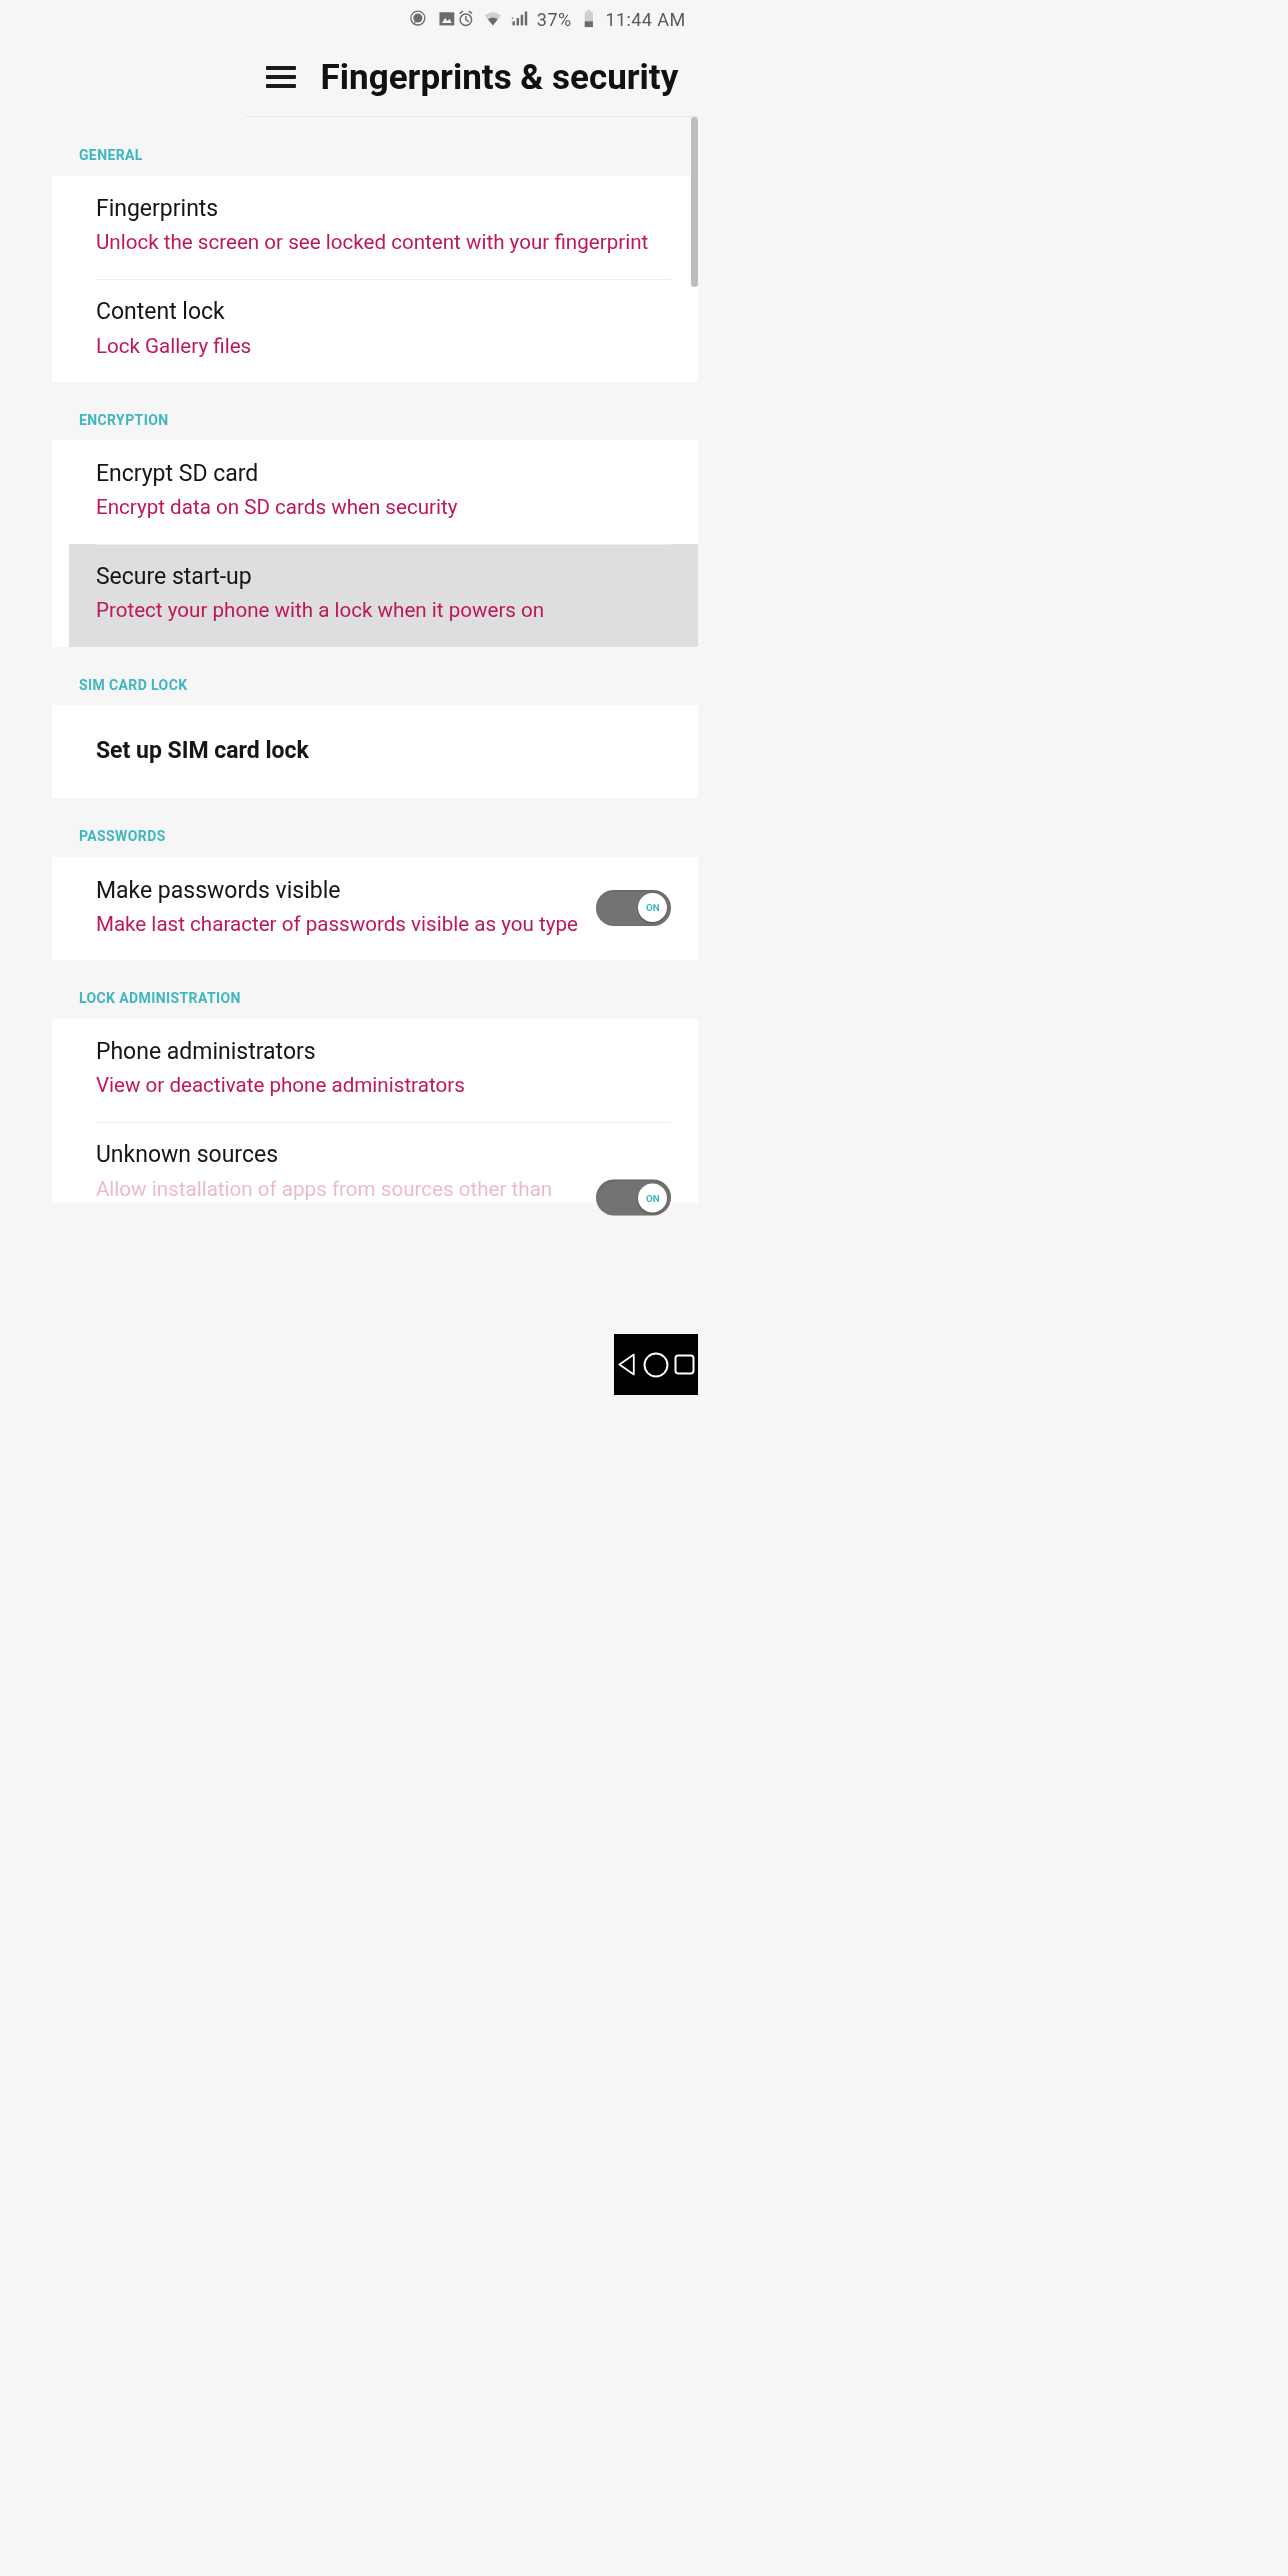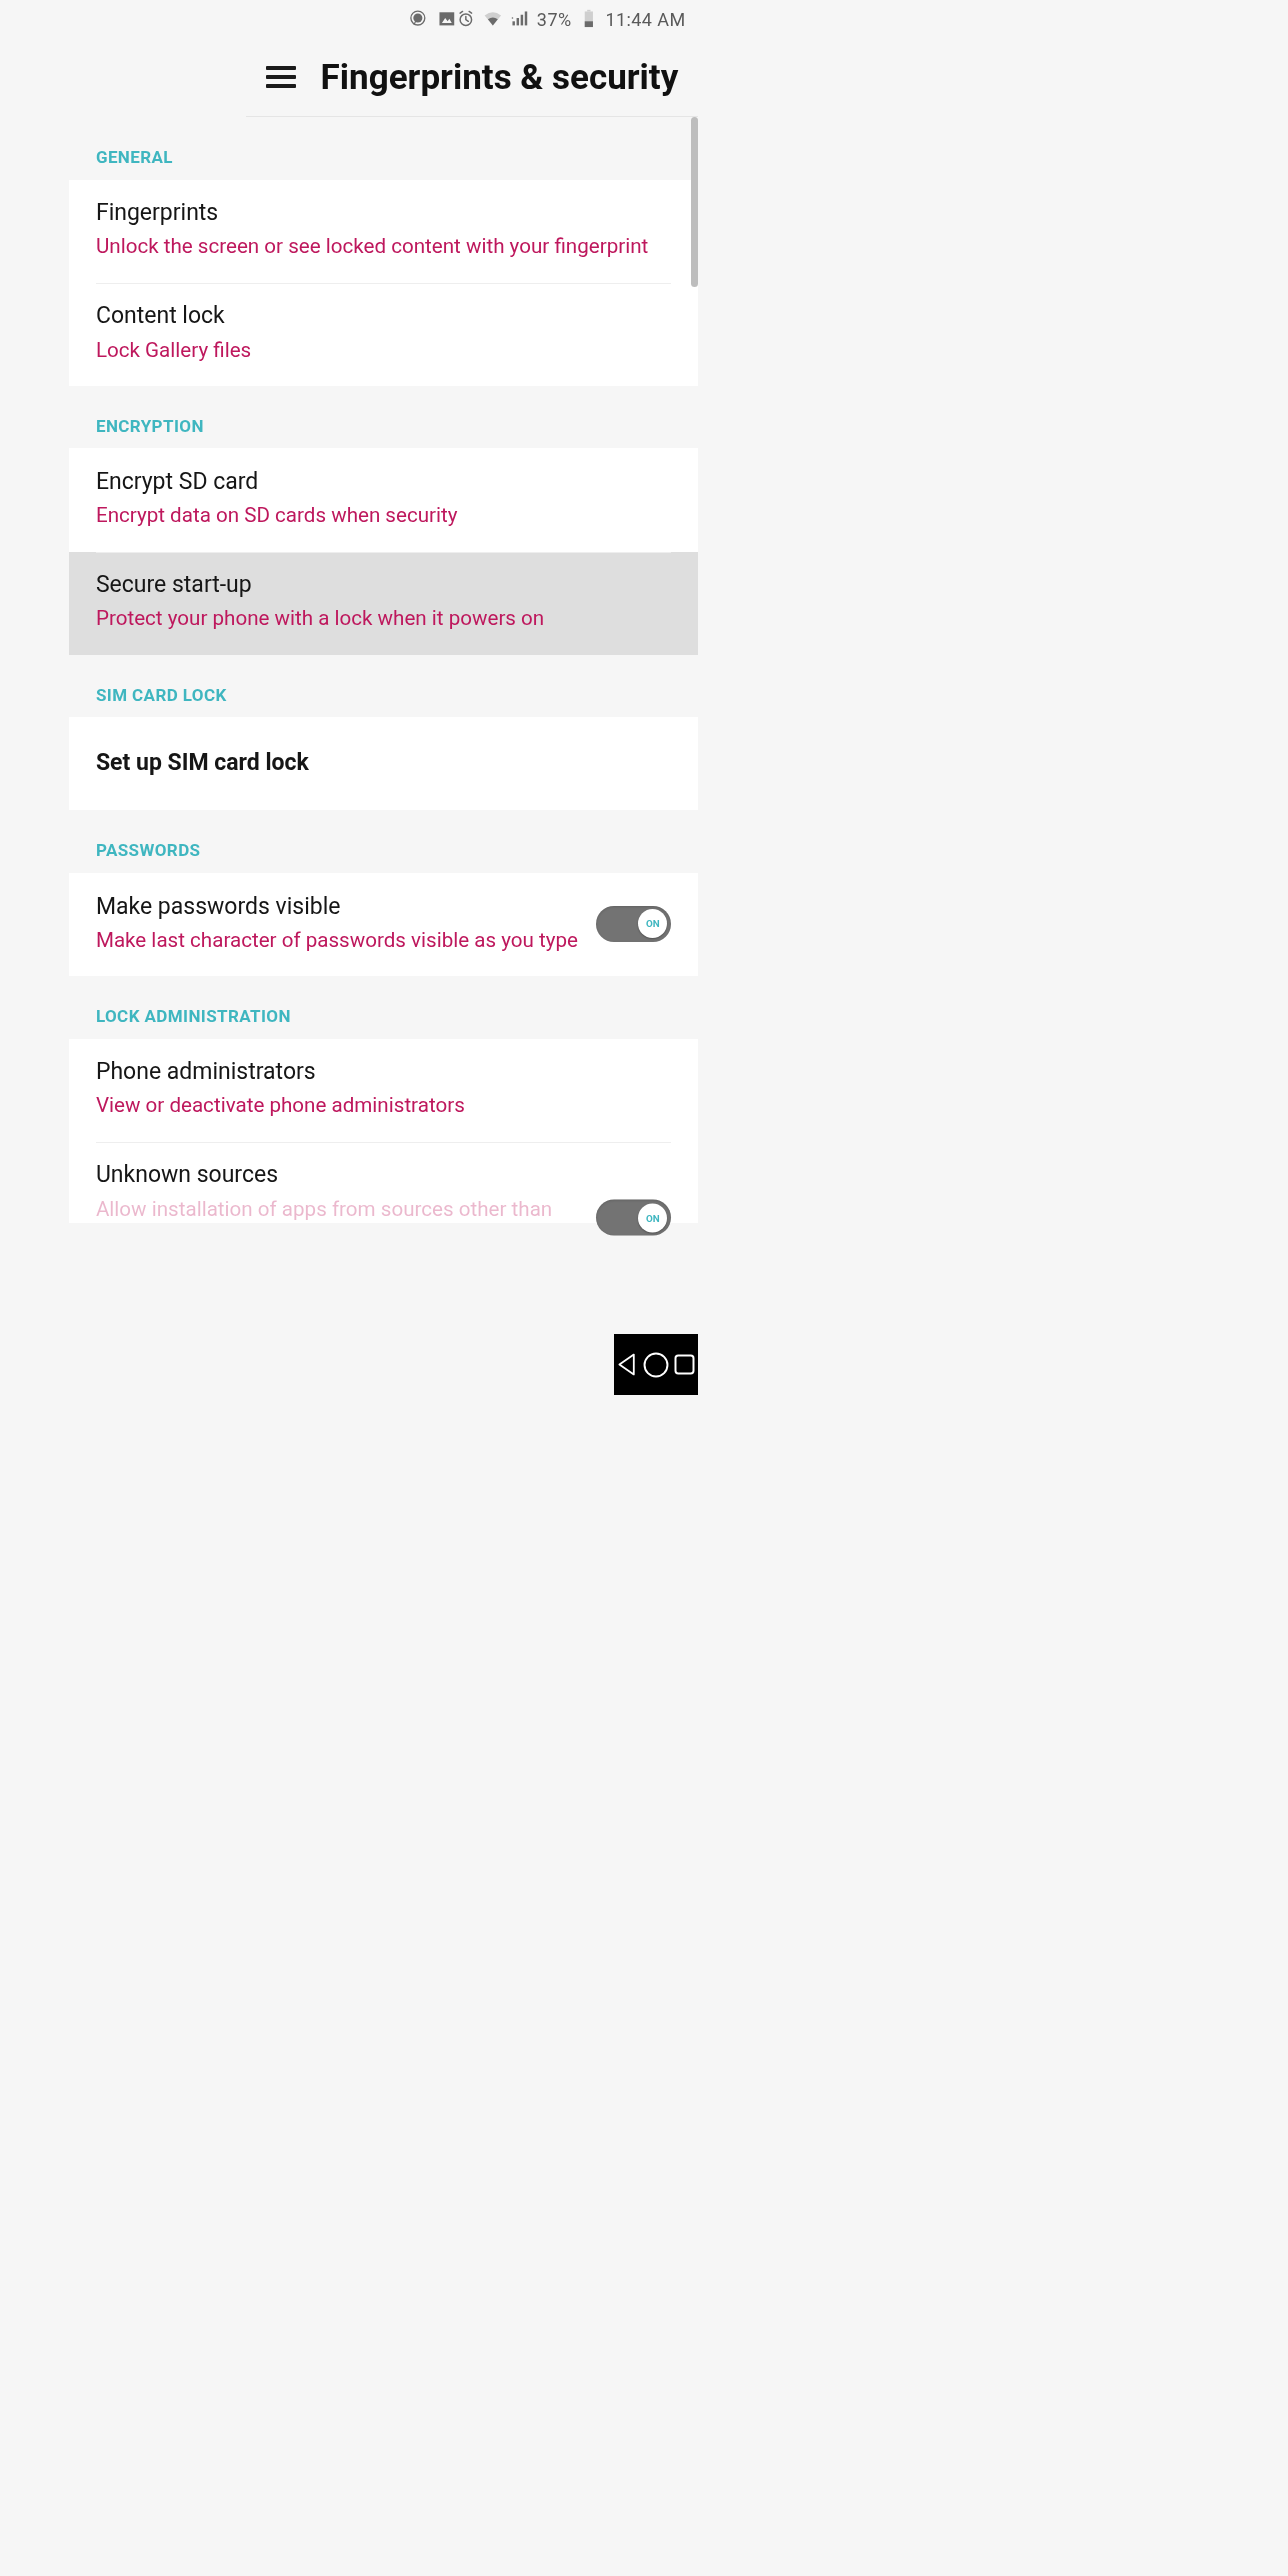--- a/index.html
+++ b/index.html
@@ -12,23 +12,23 @@
   .sb-icon svg { width:19.7px; height:19.7px; display:block; }
   .sb-text { font-size:18px; color:#5a5a5a; letter-spacing:0.4px; }
   
   .appbar { height:79px; background:#f6f6f6; border-bottom:0.9px solid #e5e5e5; display:flex; align-items:center; padding:0 19.7px; }
   .hamburger { width:30px; height:21.5px; display:flex; flex-direction:column; justify-content:space-between; margin-right:25px; }
   .hamburger span { display:block; height:3.6px; background:#1a1a1a; border-radius:0.9px; }
   .appbar-title { font-size:35px; font-weight:700; color:#111; }
   
   .content { flex:1; overflow:hidden; position:relative; }
   .scrollbar { position:absolute; right:0; top:0; width:7.2px; height:170px; background:#bdbdbd; border-radius:3.6px; }
-  .section-header { padding:30px 27px 12.5px; font-size:17px; font-weight:700; color:#3fb6c0; letter-spacing:0.4px; }
+  .section-header { padding:30px 27px 12.5px; font-size:14px; font-weight:700; color:#3fb6c0; letter-spacing:0.4px; }
   .list { background:#fff; }
-  .item { padding:19.7px 27px 21.5px; position:relative; }
+  .item { padding:19.7px 27px 21.5px; position:relative;margin-left:17px; }
   .item + .item::before { content:""; position:absolute; left:27px; right:27px; top:0; height:0.9px; background:#eee; }
   .item-title { font-size:23px; color:#161616; margin-bottom:7.2px; }
   .item-no-sub .item-title { margin-bottom:0; padding:12.5px 0;font-weight:bold; }
   .item-sub { font-size:20.6px; color:#be185d; line-height:1.35; }
   .item.highlight { background:#dedede; }
   .item.with-toggle { display:flex; align-items:center; }
   .item.with-toggle .text { flex:1; padding-right:18px; }
   .toggle { width:75px; height:36px; border-radius:36px; background:#737373; position:relative; flex-shrink:0; box-shadow: inset 0 0.9px 2.7px rgba(0,0,0,0.15); }
   .toggle .knob { position:absolute; right:3.6px; top:3.6px; width:29px; height:29px; border-radius:50%; background:#fff; display:flex; align-items:center; justify-content:center; font-size:9.8px; font-weight:700; color:#3fb6c0; box-shadow:0 0.9px 1.8px rgba(0,0,0,0.3); }
   .item.cutoff { padding-bottom:0; }

